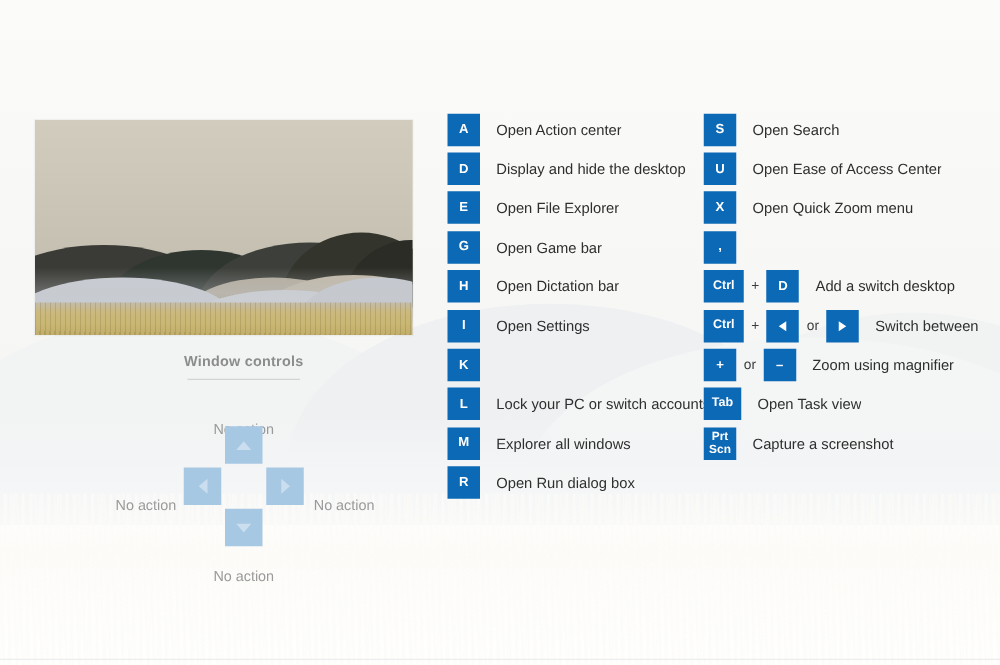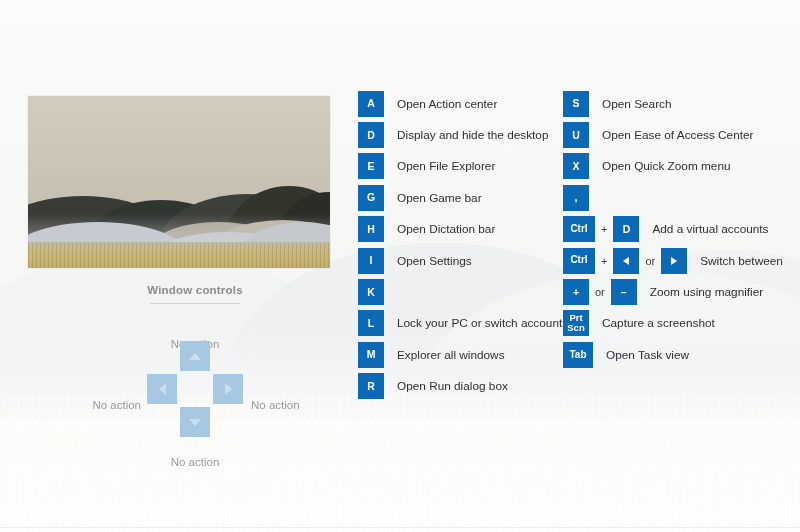--- a/index.html
+++ b/index.html
@@ -331,46 +331,46 @@
         <div class="key sq">X</div>
         <div class="desc">Open Quick Zoom menu</div>
       </div>
       <div class="row">
         <div class="key sq">,</div>
       </div>
       <div class="row">
         <div class="key xwide">Ctrl</div>
         <span class="plus">+</span>
         <div class="key sq">D</div>
-        <div class="desc">Add a virtual accounts</div>
+        <div class="desc">Add a switch desktop</div>
       </div>
       <div class="row">
         <div class="key xwide">Ctrl</div>
         <span class="plus">+</span>
         <div class="key sq arrowkey">
           <span class="tri-w left"></span>
         </div>
         <span class="orword">or</span>
         <div class="key sq arrowkey">
           <span class="tri-w right"></span>
         </div>
         <div class="desc">Switch between</div>
       </div>
       <div class="row">
         <div class="key sq">+</div>
         <span class="orword">or</span>
         <div class="key sq">–</div>
         <div class="desc">Zoom using magnifier</div>
       </div>
       <div class="row">
+        <div class="key wide">Tab</div>
+        <div class="desc">Open Task view</div>
+      </div>
+      <div class="row">
         <div class="key two">
           <span>Prt</span>
           <span>Scn</span>
         </div>
         <div class="desc">Capture a screenshot</div>
       </div>
-      <div class="row">
-        <div class="key wide">Tab</div>
-        <div class="desc">Open Task view</div>
-      </div>
     </div>
 
 </div>
 
 </body></html>

